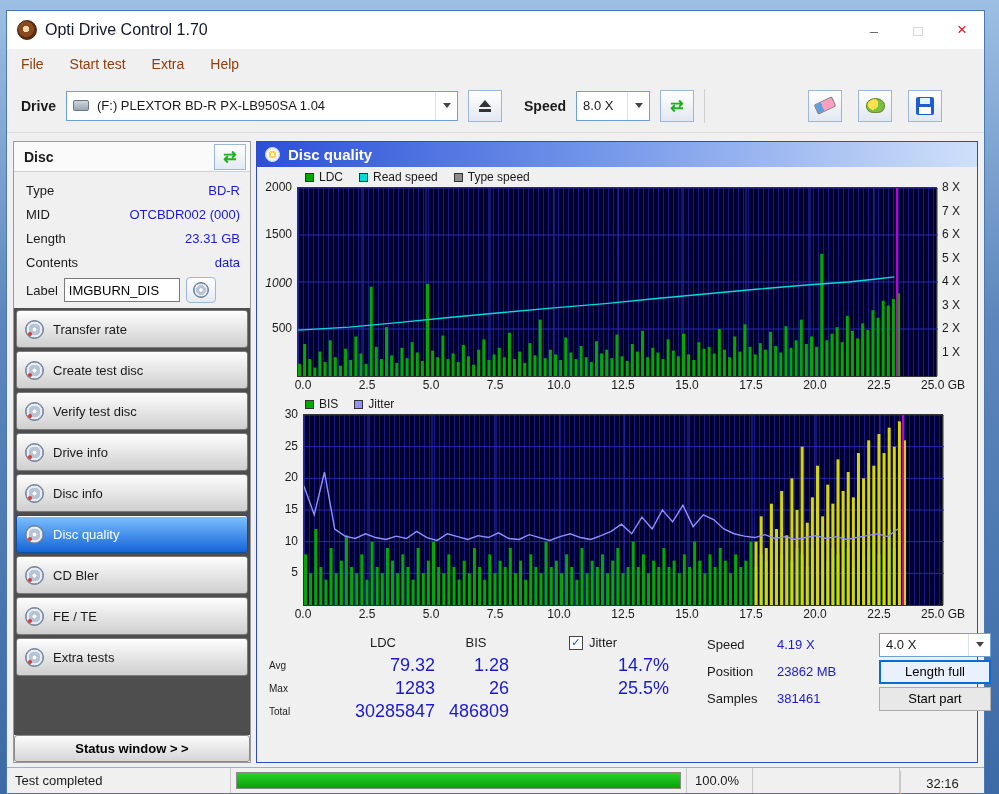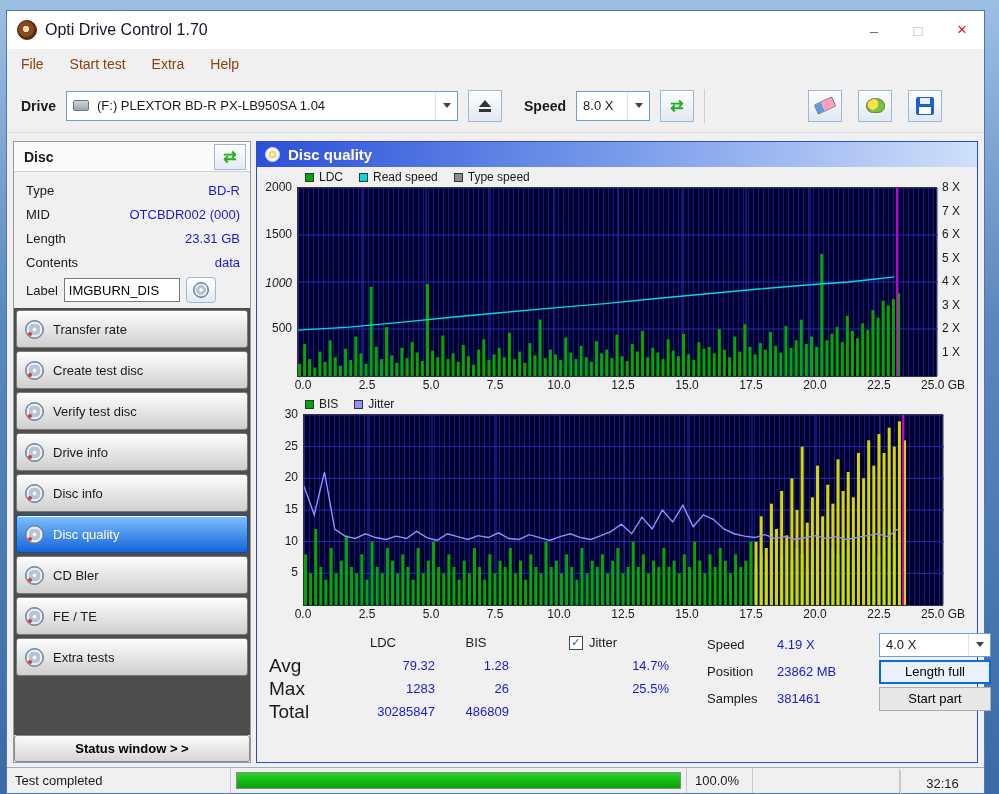--- a/index.html
+++ b/index.html
@@ -82,22 +82,22 @@
   .plot { width:640px; position:relative; background-color:#00002e; background-image:repeating-linear-gradient(90deg, rgba(45,45,200,0.55) 0 1px, transparent 1px 5px); border:1px solid #333; }
   .xlabels { height:17px; position:relative; font-size:12px; }
   .xtick { position:absolute; top:1px; transform:translateX(-50%); white-space:nowrap; }
 
   
   .stats { flex:1; display:flex; padding:8px 0 0 12px; }
   .stats-table { display:grid; grid-template-columns:58px 112px 74px 160px; grid-auto-rows:23px; align-items:center; }
   .stats-table .hdr { text-align:center; font-size:13px; }
   .stats-table .hdr-jitter { display:flex; align-items:center; justify-content:center; gap:6px; }
   .cbx { width:14px; height:14px; border:1px solid #444; background:#fff; display:inline-flex; align-items:center; justify-content:center; font-size:11px; color:#1453c8; font-weight:bold; cursor:default; }
-  .stats-table .rowlbl { font-size:19px; }
-  .stats-table .val { text-align:right; color:#1a1acc; font-size:13px; padding-right:4px; }
+  .stats-table .rowlbl { font-size:10px; }
+  .stats-table .val { text-align:right; color:#1a1acc; font-size:18px; padding-right:4px; }
   .stats-right { margin-left:34px; display:grid; grid-template-columns:64px 96px 112px; grid-auto-rows:27px; align-items:center; column-gap:6px; }
   .stats-right .slbl { font-size:13px; }
   .stats-right .sval { color:#1a1acc; font-size:13px; }
   .mini-combo { height:24px; width:112px; }
   .act-btn { height:24px; width:112px; background:#e8e8e8; border:1px solid #adadad; font-family:inherit; font-size:13px; cursor:default; }
   .act-btn.focused { border:1px solid #0a6ad6; box-shadow:0 0 0 1px #0a6ad6 inset; background:#e9f2fc; }
 
   
   .statusbar { height:26px; flex:0 0 auto; background:#f0f0f0; border-top:1px solid #9ab0c8; display:flex; align-items:center; }
   .sb-seg { height:100%; display:flex; align-items:center; font-size:13px; border-right:1px solid #c8c8c8; }

